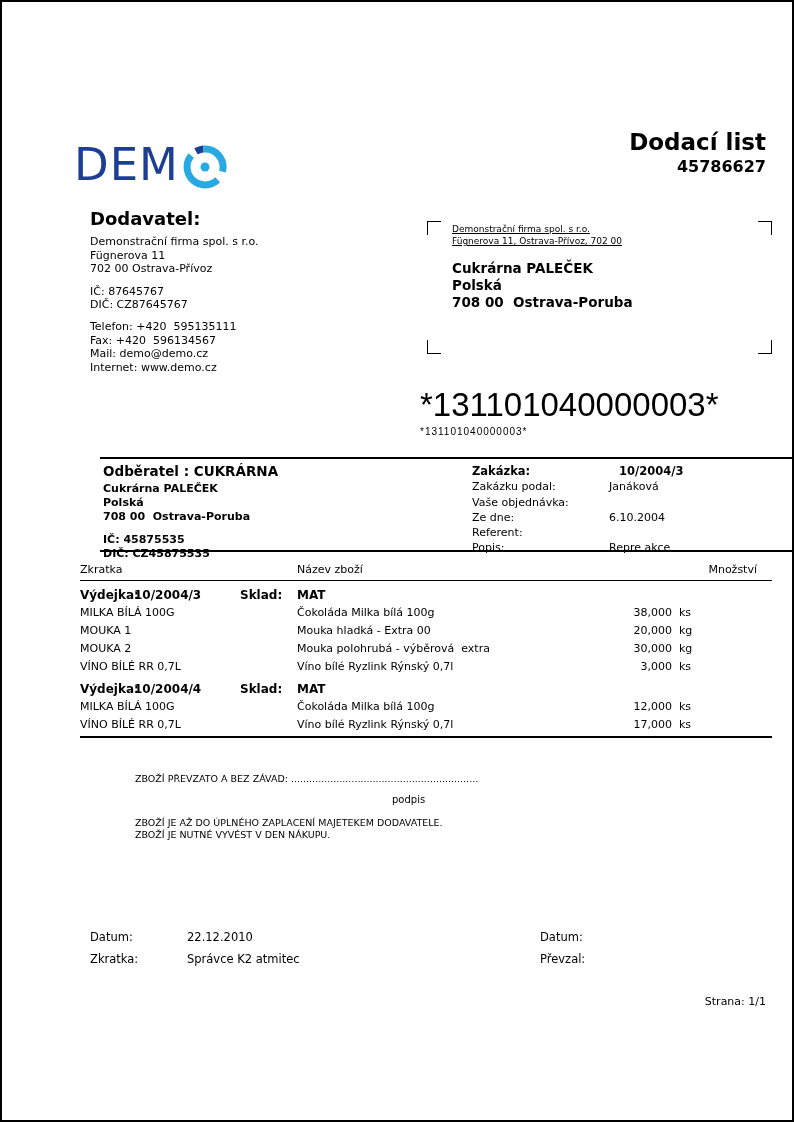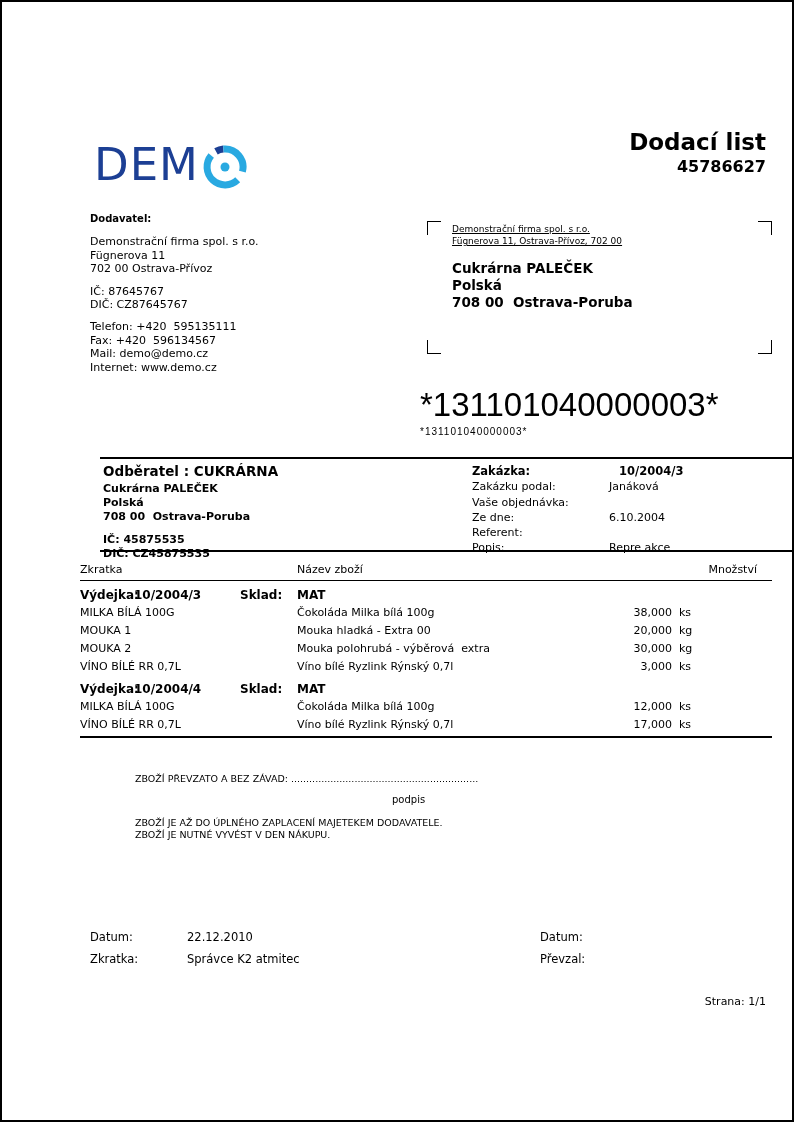--- a/index.html
+++ b/index.html
@@ -9,35 +9,35 @@
     width:794px; height:1122px;
     background:#fff;
     border:2px solid #000;
     font-family:"DejaVu Sans", sans-serif;
     color:#000;
     overflow:hidden;
   }
   .pre { white-space:pre-wrap; }
 
   
-  .logo { position:absolute; left:92px; top:138px; display:flex; align-items:flex-start; }
+  .logo { position:absolute; left:72px; top:138px; display:flex; align-items:flex-start; }
   .logo-dem {
     font-size:45px; line-height:50px; font-weight:400;
     color:#1c3f94; letter-spacing:1px;
   }
   .logo-o { margin-left:3px; margin-top:4px; }
 
   
   .doc-title { position:absolute; right:26px; top:127px; text-align:right; }
   .doc-title .t { font-size:23px; font-weight:bold; line-height:26px; }
   .doc-title .n { font-size:16px; font-weight:bold; line-height:20px; margin-top:2px; }
 
   
   .supplier { position:absolute; left:88px; top:210px; font-size:11px; line-height:13.4px; }
-  .supplier-heading { font-size:10px; font-weight:bold; margin-bottom:10px; }
+  .supplier-heading { font-size:18px; font-weight:bold; margin-bottom:10px; }
   .gap9 { margin-top:9px; }
 
   
   .addr-window { position:absolute; left:425px; top:219px; width:345px; height:133px; }
   .corner { position:absolute; width:14px; height:14px; }
   .corner.tl { left:0; top:0; border-left:1px solid #000; border-top:1px solid #000; }
   .corner.tr { right:0; top:0; border-right:1px solid #000; border-top:1px solid #000; }
   .corner.bl { left:0; bottom:0; border-left:1px solid #000; border-bottom:1px solid #000; }
   .corner.br { right:0; bottom:0; border-right:1px solid #000; border-bottom:1px solid #000; }
   .sender { margin:2px 0 0 25px; font-size:9px; line-height:12px; }

